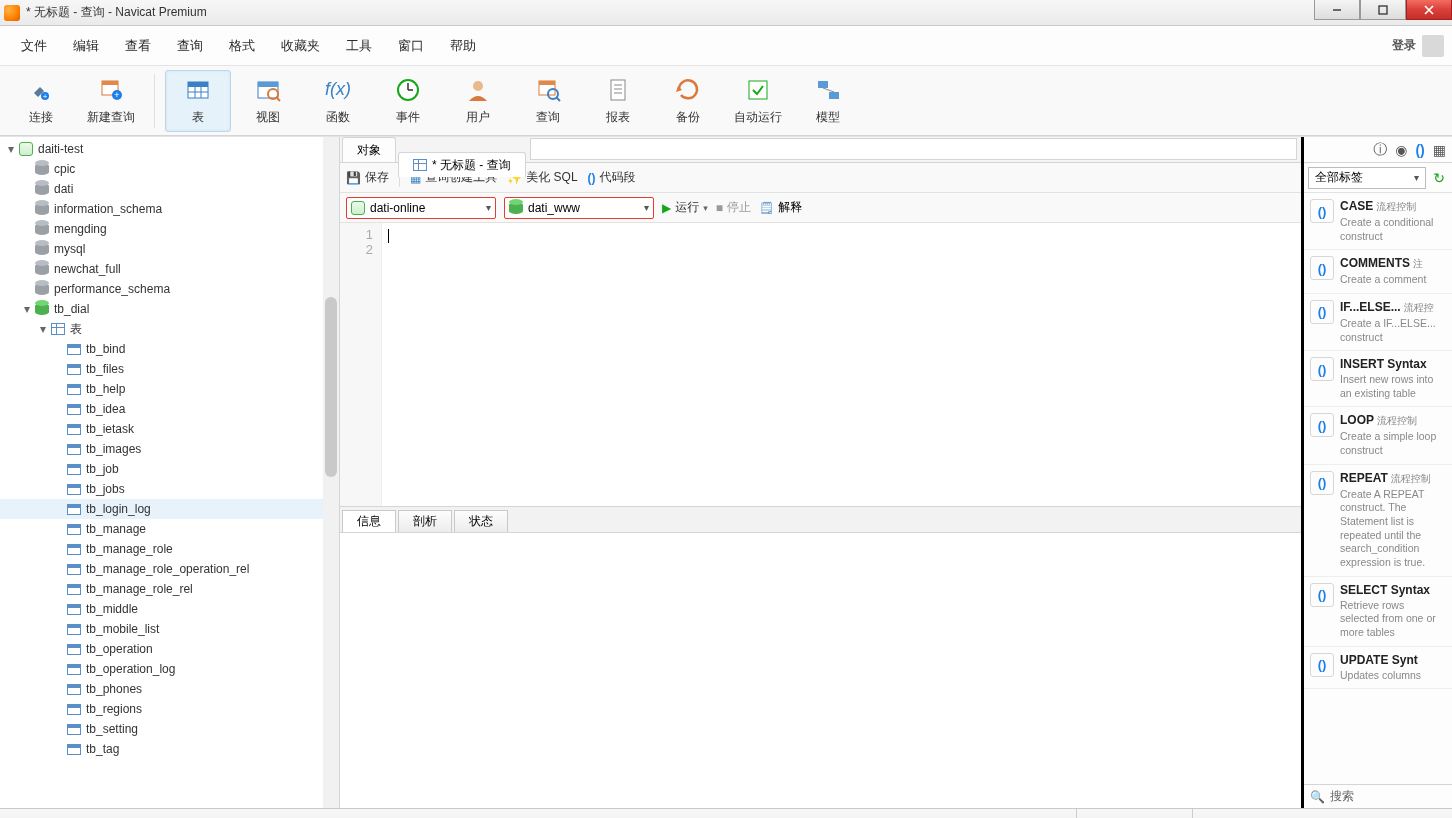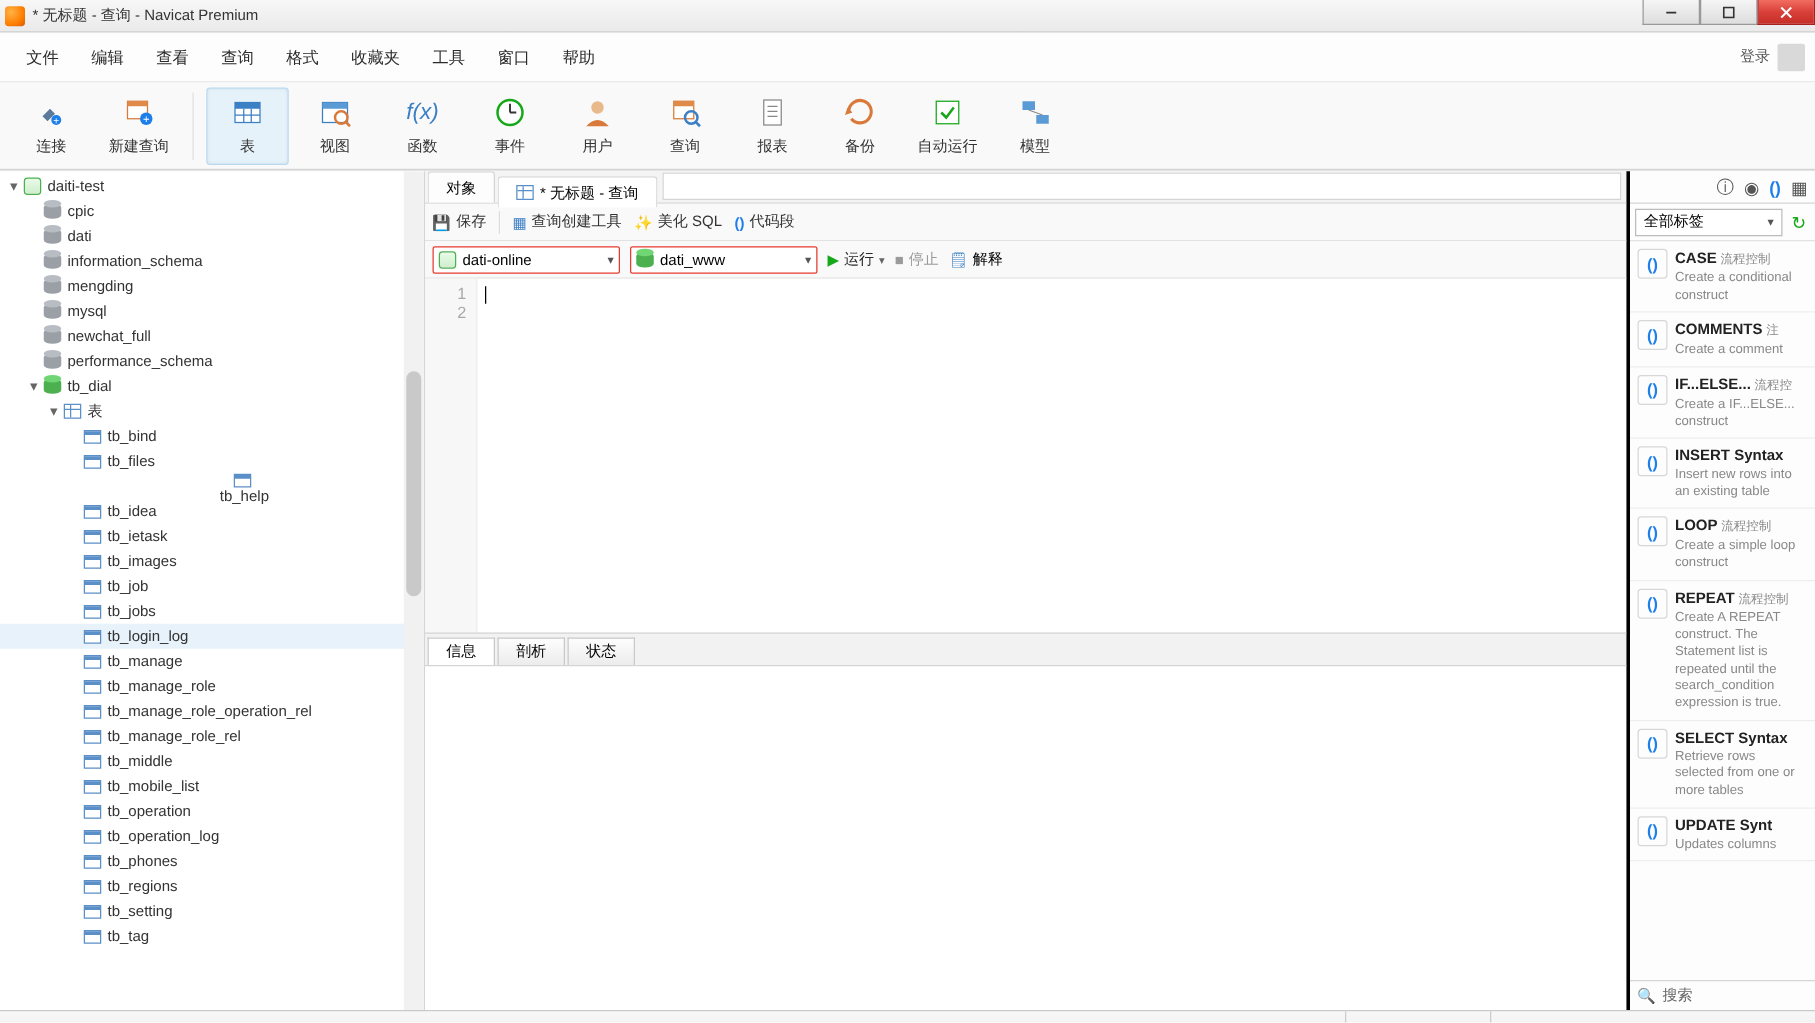--- a/index.html
+++ b/index.html
@@ -11,21 +11,21 @@
 .titlebar .title { font-size:12px; color:#333; }
 .win-controls { position:absolute; right:0; top:0; display:flex; }
 .win-btn { width:46px; height:20px; display:flex; align-items:center; justify-content:center; border:1px solid #999; border-top:none; background:linear-gradient(#f5f5f5,#ddd); font-size:11px; }
 .win-btn.close { background:linear-gradient(#f26d5f,#d9403a,#c62e28); color:#fff; border-color:#a52020; }
 .win-btn svg { width:10px; height:10px; }
 
 
 .menubar { height:40px; background:#fdfdfd; border-bottom:1px solid #e3e3e3; display:flex; align-items:center; padding:18px 8px; font-size:13px; color:#2b2b2b; }
 .menubar .mi { padding:0 13px; height:100%; display:flex; align-items:center; cursor:default; }
 .menubar .spacer { flex:1; }
-.menubar .login { font-size:12px; color:#555; margin-right:6px; }
+.menubar .login { font-size:12px; color:#555; margin-right:6px;font-weight:bold; }
 .menubar .avatar { width:22px; height:22px; background:#d9d9d9; border-radius:2px; }
 
 
 .toolbar { height:70px; background:#f9f9f9; border-bottom:1px solid #d5d5d5; display:flex; align-items:center; padding:2px 8px; gap:4px; }
 .tb-btn { width:66px; height:62px; display:flex; flex-direction:column; align-items:center; justify-content:center; gap:4px; font-size:12px; color:#333; border:1px solid transparent; border-radius:3px; }
 .tb-btn.active { background:#e6f2fa; border-color:#b8d8ef; box-shadow:inset 0 0 3px rgba(0,0,0,0.08); }
 .tb-icon { width:30px; height:30px; display:flex; align-items:center; justify-content:center; }
 .tb-sep { width:1px; height:54px; background:#e0e0e0; margin:0 6px; }
 
 
@@ -48,21 +48,21 @@
 .tbl-ic { width:14px; height:11px; background:#fff; border:1px solid #5b8fc7; position:relative; }
 .tbl-ic::before { content:""; position:absolute; top:0;left:0;right:0; height:3px; background:#5b8fc7; }
 .grid-ic { width:14px; height:12px; background:linear-gradient(#fff,#fff); border:1px solid #5b8fc7; position:relative; }
 .grid-ic::before{content:"";position:absolute;top:3px;left:0;right:0;height:1px;background:#5b8fc7;}
 .grid-ic::after{content:"";position:absolute;top:0;bottom:0;left:4px;width:1px;background:#5b8fc7;}
 
 
 .center { flex:1; display:flex; flex-direction:column; border-right:3px solid #000000; min-width:0; }
 .tabstrip { height:26px; background:#f4f4f4; border-bottom:1px solid #d5d5d5; display:flex; align-items:flex-end; }
 .tab { height:25px; padding:0 14px; font-size:12px; display:flex; align-items:center; gap:5px; border:1px solid #d5d5d5; border-bottom:none; background:#fdfdfd; margin-left:2px; border-radius:3px 3px 0 0; }
-.tab.active { background:#fff; position:relative; top:4px; }
+.tab.active { background:#fff; position:relative; top:15px; }
 .blank-input { flex:1; height:22px; margin:2px 4px; border:1px solid #d5d5d5; background:#fff; }
 
 .ed-toolbar { height:30px; background:#f9f9f9; border-bottom:1px solid #e2e2e2; display:flex; align-items:center; padding:0 6px; gap:10px; font-size:12px; color:#333; }
 .ed-btn { display:flex; align-items:center; gap:4px; }
 .ed-sep { width:1px; height:18px; background:#ddd; }
 
 .conn-row { height:30px; background:#f9f9f9; border-bottom:1px solid #e2e2e2; display:flex; align-items:center; padding:0 6px; gap:8px; font-size:12px; }
 .combo { height:22px; border:1.5px solid #e83a2f; border-radius:2px; display:flex; align-items:center; padding:0 4px; gap:5px; min-width:150px; position:relative; background:#fff; }
 .combo .dd { margin-left:auto; color:#555; font-size:10px; }
 .run-btn { color:#2b2b2b; display:flex; align-items:center; gap:4px; }
@@ -355,21 +355,21 @@
           </span>
           <span>tb_bind</span>
         </div>
         <div class="tnode" style="padding-left: 52px;">
           <span class="tw"></span>
           <span class="ticon">
             <span class="tbl-ic"></span>
           </span>
           <span>tb_files</span>
         </div>
-        <div class="tnode" style="padding-left: 52px; flex-direction: column;">
+        <div class="tnode" style="padding-left: 52px;">
           <span class="tw"></span>
           <span class="ticon">
             <span class="tbl-ic"></span>
           </span>
           <span>tb_help</span>
         </div>
         <div class="tnode" style="padding-left: 52px;">
           <span class="tw"></span>
           <span class="ticon">
             <span class="tbl-ic"></span>

